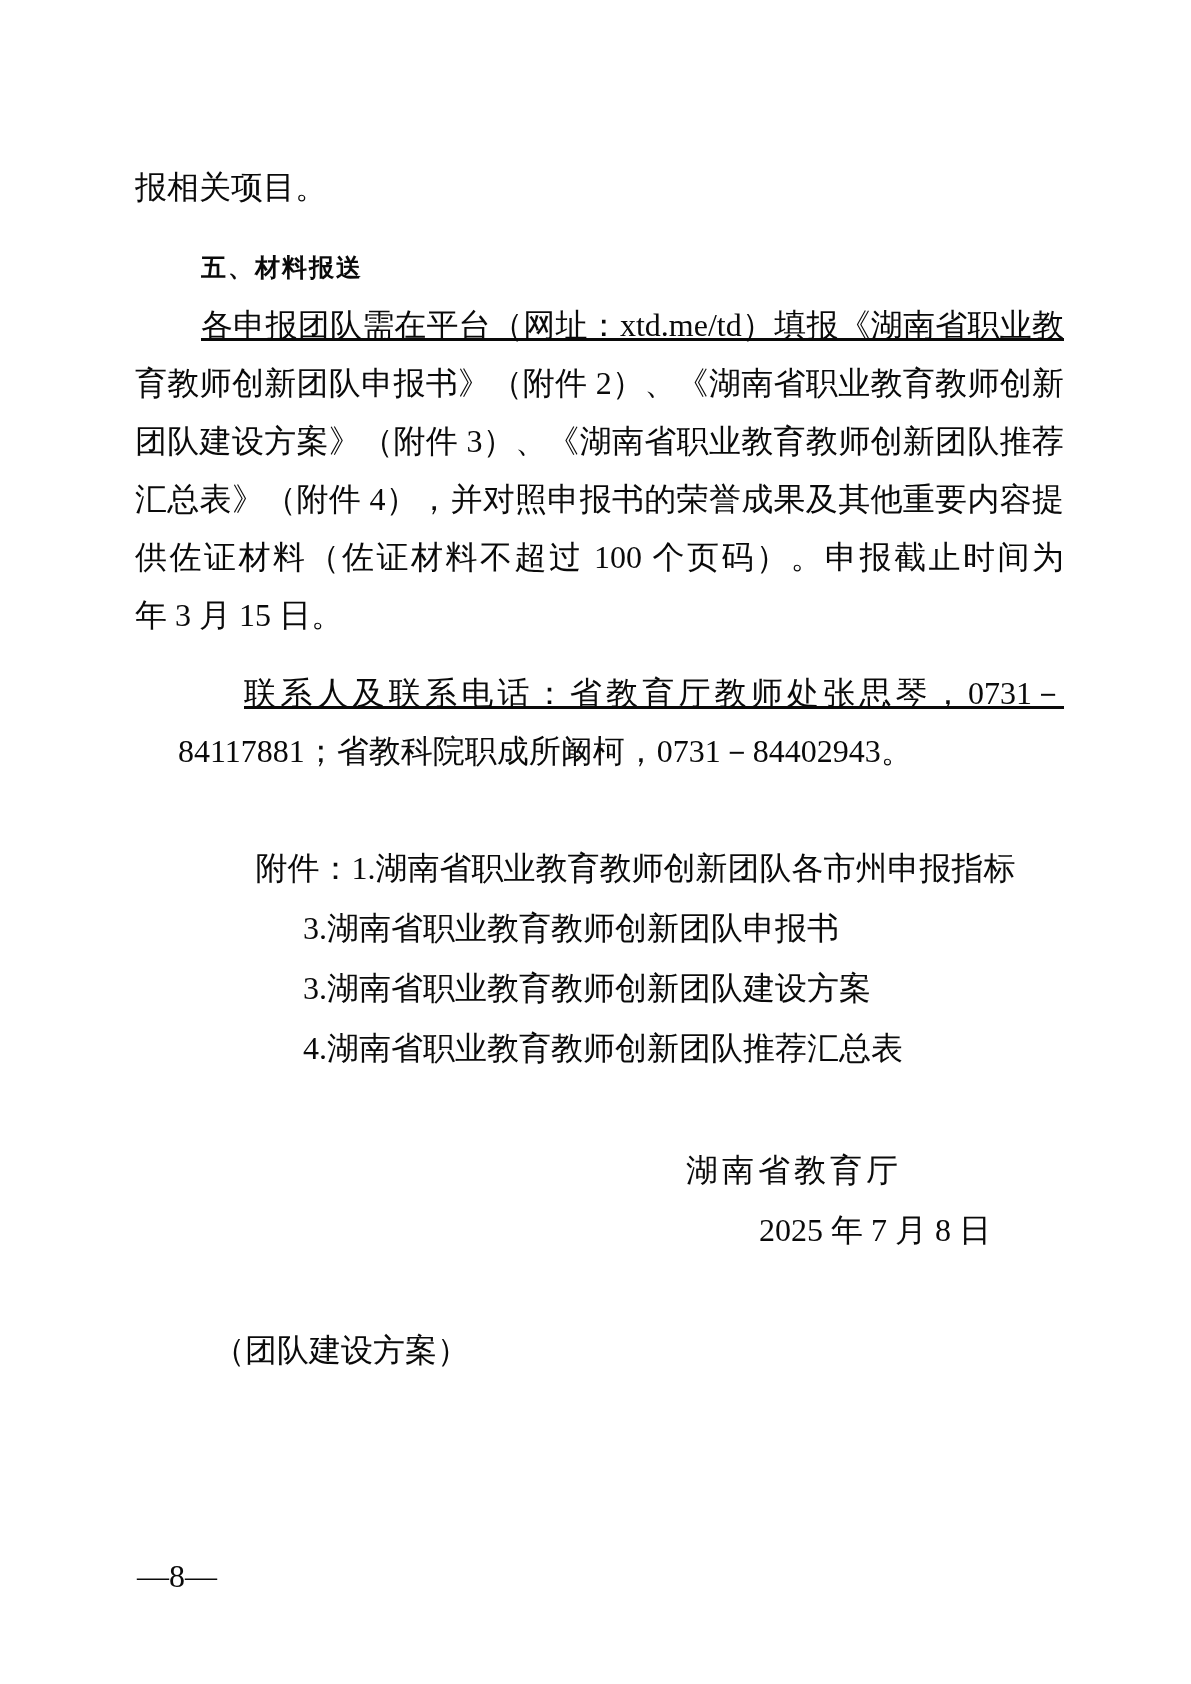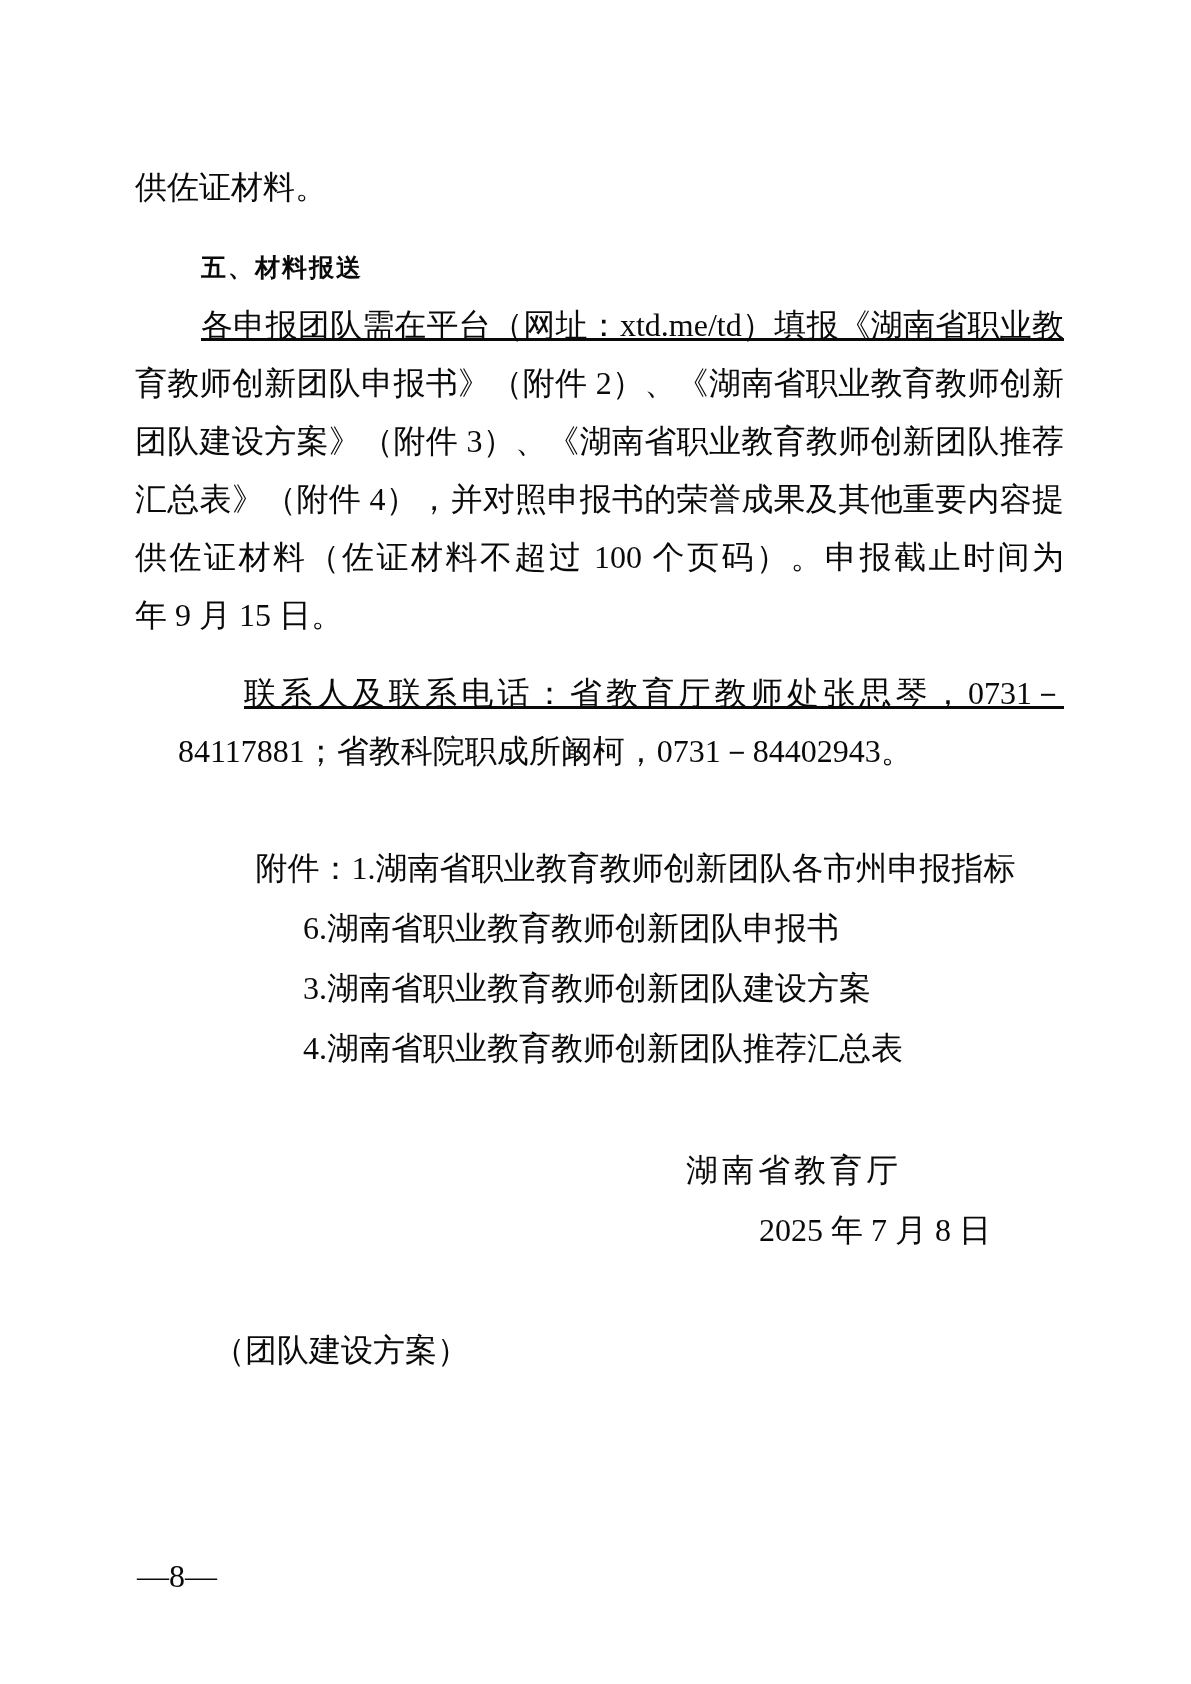--- a/index.html
+++ b/index.html
@@ -61,43 +61,43 @@
     letter-spacing: 0px;
     white-space: nowrap;
   }
 </style>
 </head>
 <body>
 
 <div class="page">
   <div class="content">
 
-    <div class="line first-line">供佐证材料。</div>
+    <div class="line first-line">报相关项目。</div>
 
     <div class="heading">五、材料报送</div>
 
     <div class="para">
       <div class="line jl ind">各申报团队需在平台（网址：xtd.me/td）填报《湖南省职业教</div>
       <div class="line jl">育教师创新团队申报书》（附件 2）、《湖南省职业教育教师创新</div>
       <div class="line jl">团队建设方案》（附件 3）、《湖南省职业教育教师创新团队推荐</div>
       <div class="line jl">汇总表》（附件 4），并对照申报书的荣誉成果及其他重要内容提</div>
       <div class="line jl">供佐证材料（佐证材料不超过 100 个页码）。申报截止时间为 2025</div>
-      <div class="line">年 9 月 15 日。</div>
+      <div class="line">年 3 月 15 日。</div>
     </div>
 
     <div class="para para-contact">
       <div class="line jl ind">联系人及联系电话：省教育厅教师处张思琴，0731－</div>
       <div class="line">84117881；省教科院职成所阚柯，0731－84402943。</div>
     </div>
 
     <div class="attachments">
       <div class="line att-first">
         <span>附件：</span><span>1.湖南省职业教育教师创新团队各市州申报指标</span>
       </div>
-      <div class="line att-item">6.湖南省职业教育教师创新团队申报书</div>
+      <div class="line att-item">3.湖南省职业教育教师创新团队申报书</div>
       <div class="line att-item">3.湖南省职业教育教师创新团队建设方案</div>
       <div class="line att-item">4.湖南省职业教育教师创新团队推荐汇总表</div>
     </div>
 
     <div class="signature">
       <div class="line sig-issuer">湖南省教育厅</div>
       <div class="line sig-date">2025 年 7 月 8 日</div>
     </div>
 
     <div class="disclosure">（团队建设方案）</div>

